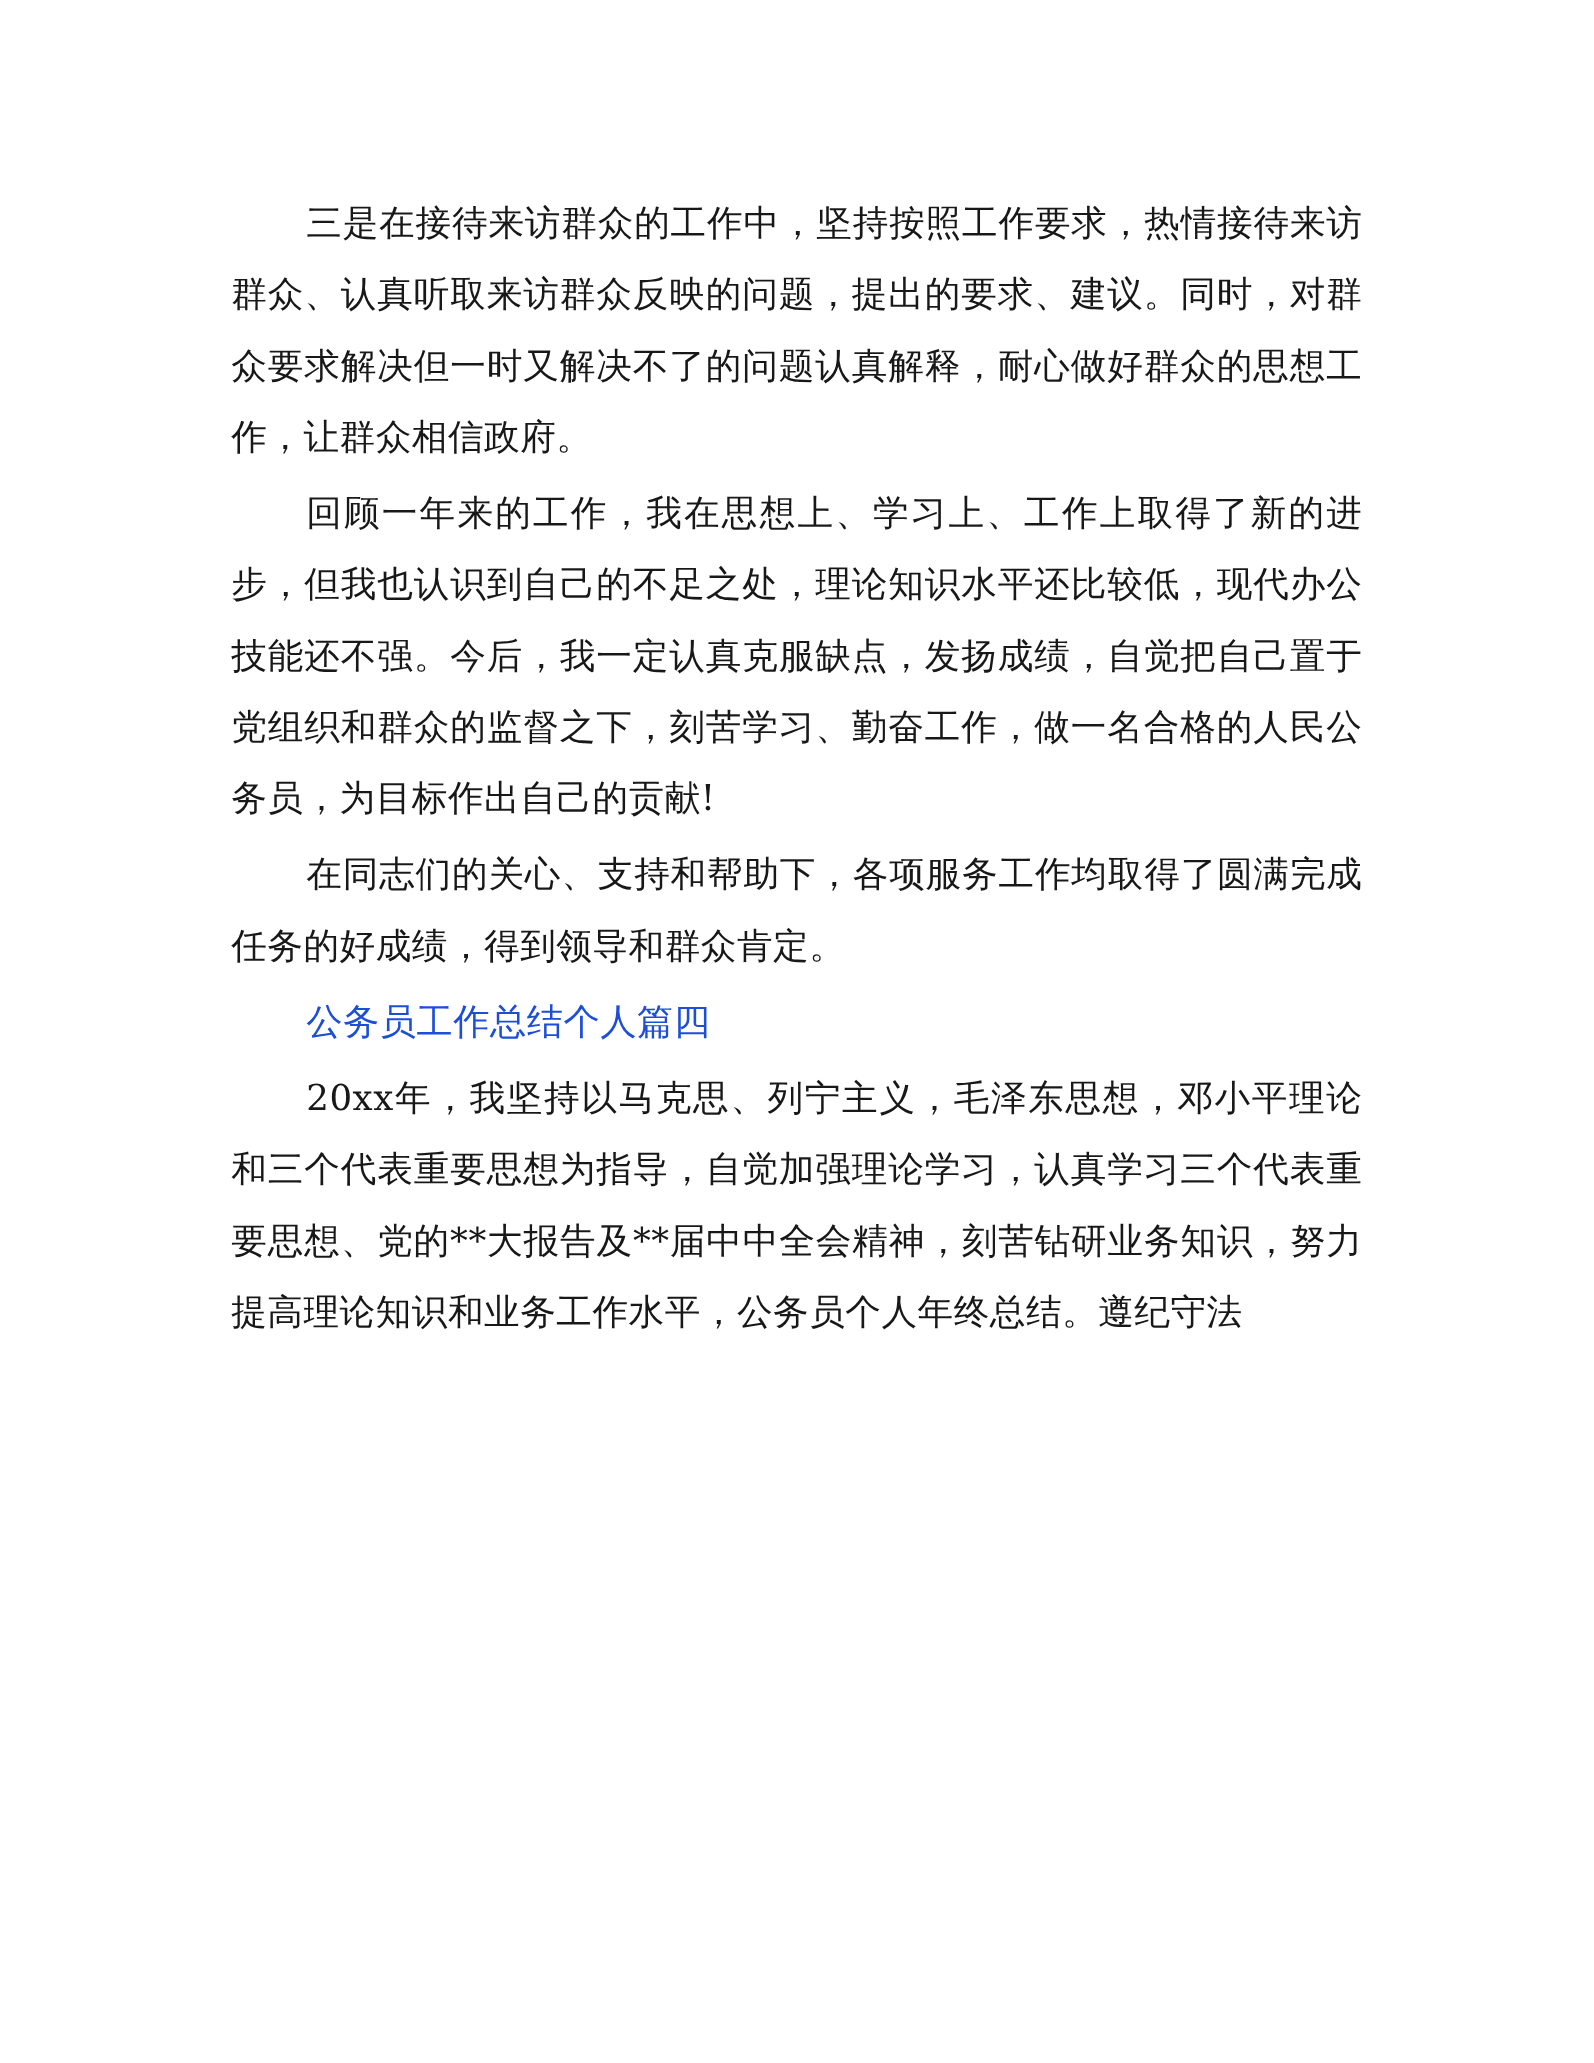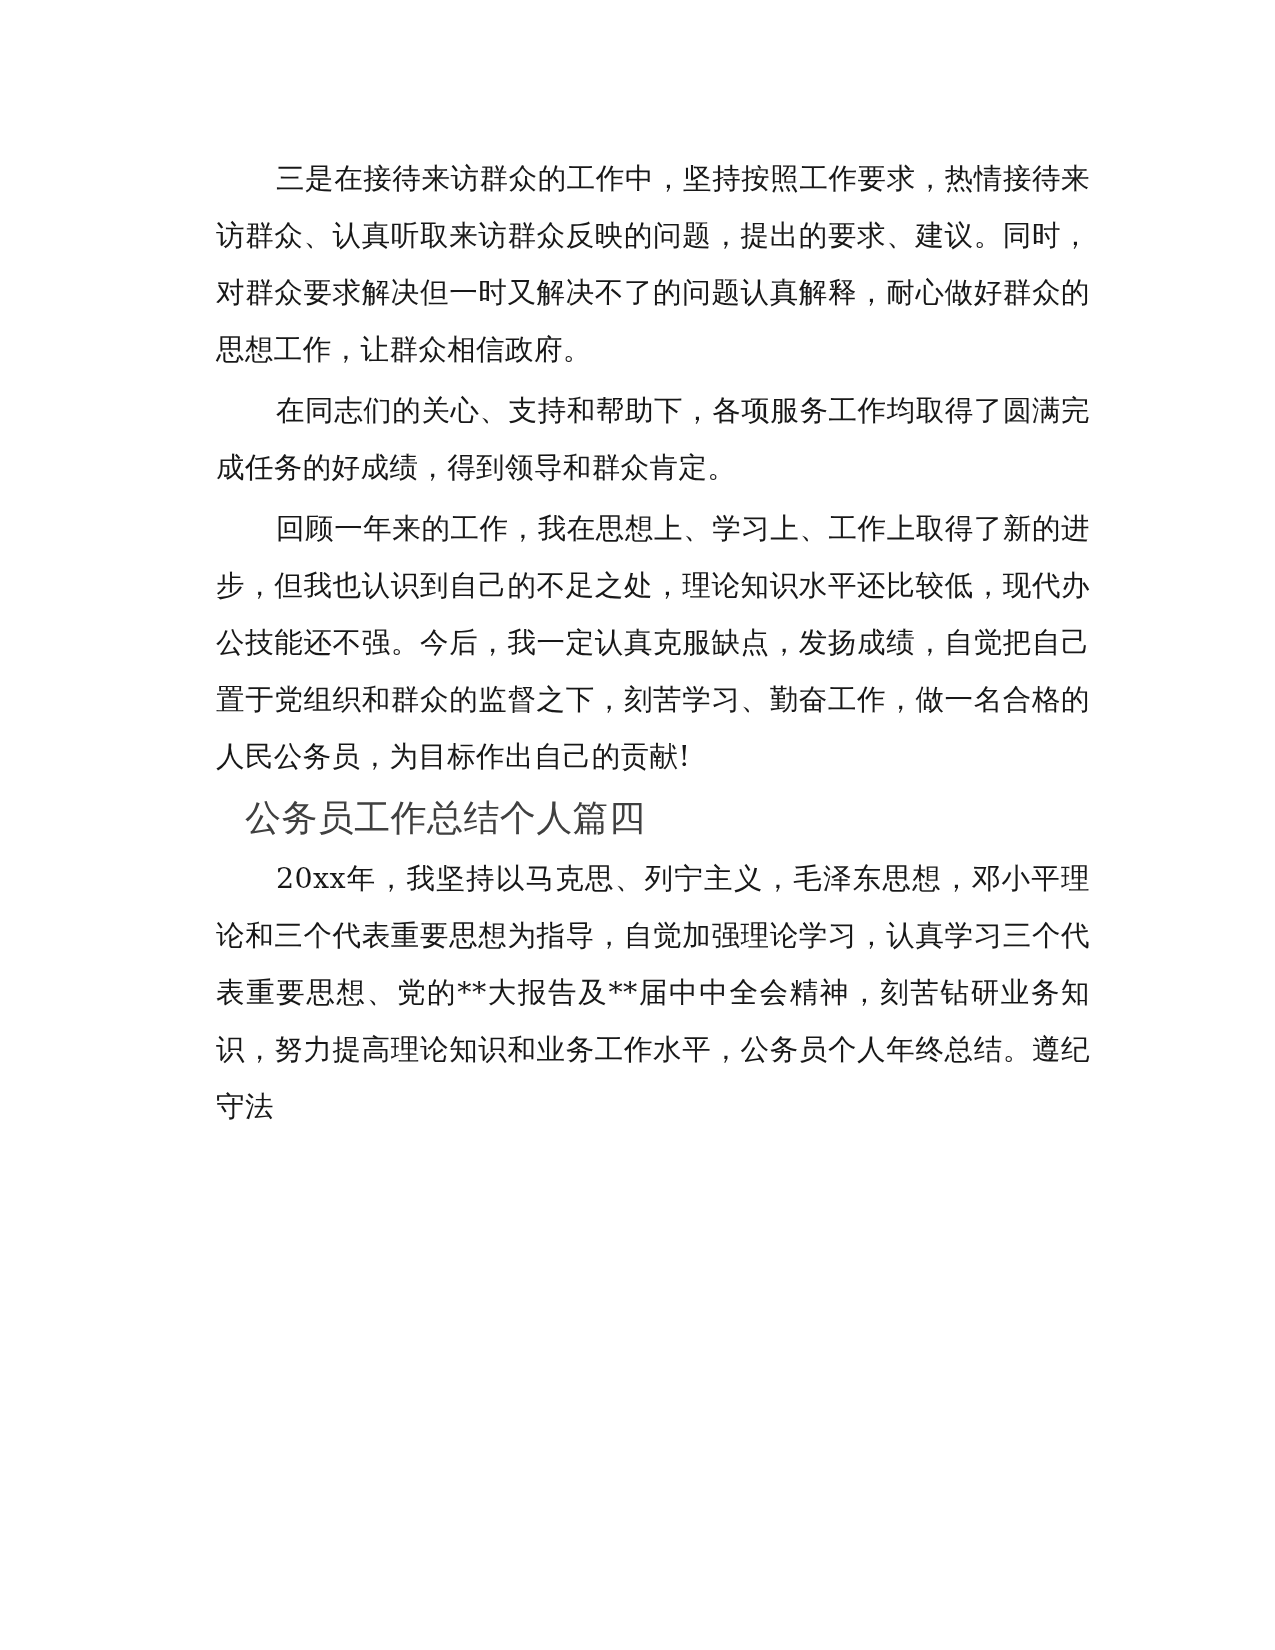--- a/index.html
+++ b/index.html
@@ -27,42 +27,41 @@
     margin: 0 0 4px 0;
     font-size: 28.5px;
     line-height: 57px;
     text-align: justify;
     text-justify: inter-ideograph;
     letter-spacing: 0.4px;
     color: #181818;
   }
   p.indent {
     text-indent: 60px;
-    margin-left: 31px;
   }
   p.heading-line {
     text-indent: 60px;
     margin: 0 0 4px 0;
-    font-size: 36px;
+    font-size: 29px;
     line-height: 57px;
-    color: #404040;
+    color: #1d4ed8;
     letter-spacing: 0.4px;
   }
 </style>
 </head>
 <body>
 
 <div class="page">
   <div class="doc-body">
 
     <p class="para indent">三是在接待来访群众的工作中，坚持按照工作要求，热情接待来访群众、认真听取来访群众反映的问题，提出的要求、建议。同时，对群众要求解决但一时又解决不了的问题认真解释，耐心做好群众的思想工作，让群众相信政府。</p>
 
+    <p class="para indent">回顾一年来的工作，我在思想上、学习上、工作上取得了新的进步，但我也认识到自己的不足之处，理论知识水平还比较低，现代办公技能还不强。今后，我一定认真克服缺点，发扬成绩，自觉把自己置于党组织和群众的监督之下，刻苦学习、勤奋工作，做一名合格的人民公务员，为目标作出自己的贡献!</p>
+
     <p class="para indent">在同志们的关心、支持和帮助下，各项服务工作均取得了圆满完成任务的好成绩，得到领导和群众肯定。</p>
-
-    <p class="para indent">回顾一年来的工作，我在思想上、学习上、工作上取得了新的进步，但我也认识到自己的不足之处，理论知识水平还比较低，现代办公技能还不强。今后，我一定认真克服缺点，发扬成绩，自觉把自己置于党组织和群众的监督之下，刻苦学习、勤奋工作，做一名合格的人民公务员，为目标作出自己的贡献!</p>
 
     <p class="heading-line">公务员工作总结个人篇四</p>
 
 
     <p class="para indent">20xx年，我坚持以马克思、列宁主义，毛泽东思想，邓小平理论和三个代表重要思想为指导，自觉加强理论学习，认真学习三个代表重要思想、党的**大报告及**届中中全会精神，刻苦钻研业务知识，努力提高理论知识和业务工作水平，公务员个人年终总结。遵纪守法</p>
 
   </div>
 </div>
 
 </body></html>

